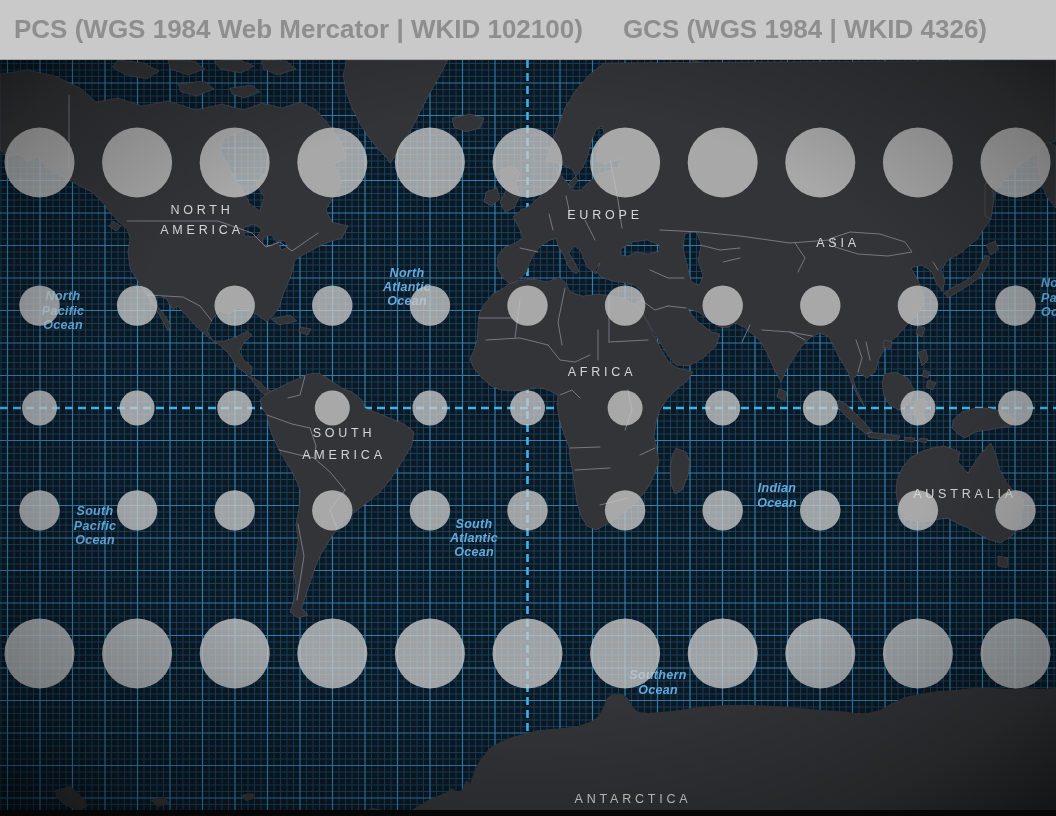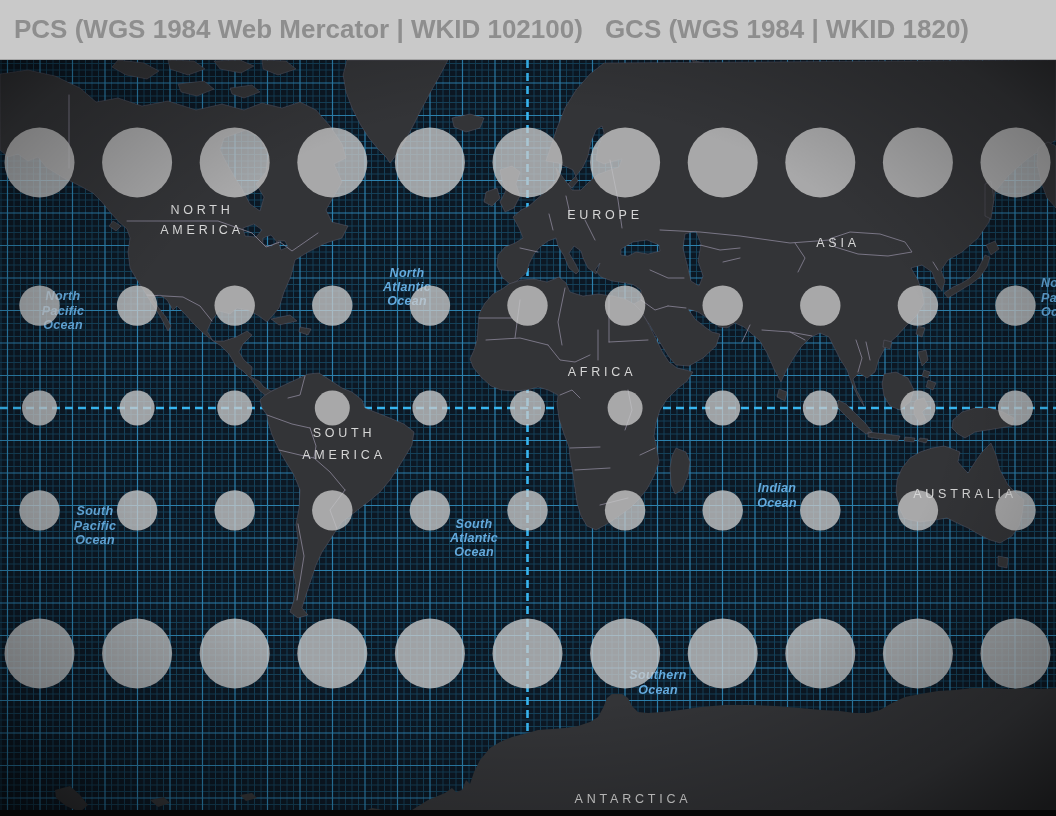--- a/index.html
+++ b/index.html
@@ -1,19 +1,19 @@
 <!DOCTYPE html>
 <html style="--header-bg: #c9c9c9; --header-text: #8e8e8e; --land: #333437; --land-stroke: #6e6a7d; --border: #8b8699; --continent-label: #d6d6d6; --ocean-label: #64aadd;"><head>
 <meta charset="utf-8">
 <style>
   html,body{margin:0;padding:0;width:1056px;height:816px;overflow:hidden;background:#000;
             font-family:"Liberation Sans", sans-serif;}
   .app{width:1056px;height:816px;display:flex;flex-direction:column;}
   .header{height:60px;box-sizing:border-box;background:var(--header-bg,#c9c9c9);
-          display:flex;align-items:center;padding:0 14px;gap:22px;
+          display:flex;align-items:center;padding:0 14px;gap:40px;
           border-bottom:1px solid #a5a5a5;}
   .header .hlabel{font-size:26px;font-weight:700;color:var(--header-text,#8e8e8e);
                   white-space:nowrap;letter-spacing:0px;}
   .map-wrap{position:relative;width:1056px;height:756px;background:#0c1824;}
   .map-wrap svg{display:block;}
   .land{fill:var(--land,#333437);stroke:var(--land-stroke,#6e6a7d);stroke-width:0.8;
         stroke-opacity:0.45;}
   .land.noline{stroke:none;}
   .border{fill:none;stroke:var(--border,#8b8699);stroke-width:1;stroke-opacity:0.8;
           stroke-linejoin:round;stroke-linecap:round;}
@@ -23,21 +23,21 @@
   .ocean-label{fill:var(--ocean-label,#64aadd);font-size:12.5px;font-style:italic;
                font-weight:700;letter-spacing:0.3px;}
 </style>
 </head>
 <body>
 
 <div class="app">
 
   <div class="header">
     <div class="hlabel">PCS (WGS 1984 Web Mercator | WKID 102100)</div>
-    <div class="hlabel">GCS (WGS 1984 | WKID 1820)</div>
+    <div class="hlabel">GCS (WGS 1984 | WKID 4326)</div>
   </div>
 
   <div class="map-wrap">
     <svg id="map-svg" width="1056" height="756" viewBox="0 60 1056 756" xmlns="http://www.w3.org/2000/svg">
 
       <defs>
         <radialGradient id="vg" cx="50%" cy="46%" r="72%">
           <stop offset="55%" stop-color="rgba(0,0,0,0)"></stop>
           <stop offset="85%" stop-color="rgba(0,0,0,0.28)"></stop>
           <stop offset="100%" stop-color="rgba(0,0,0,0.58)"></stop>

